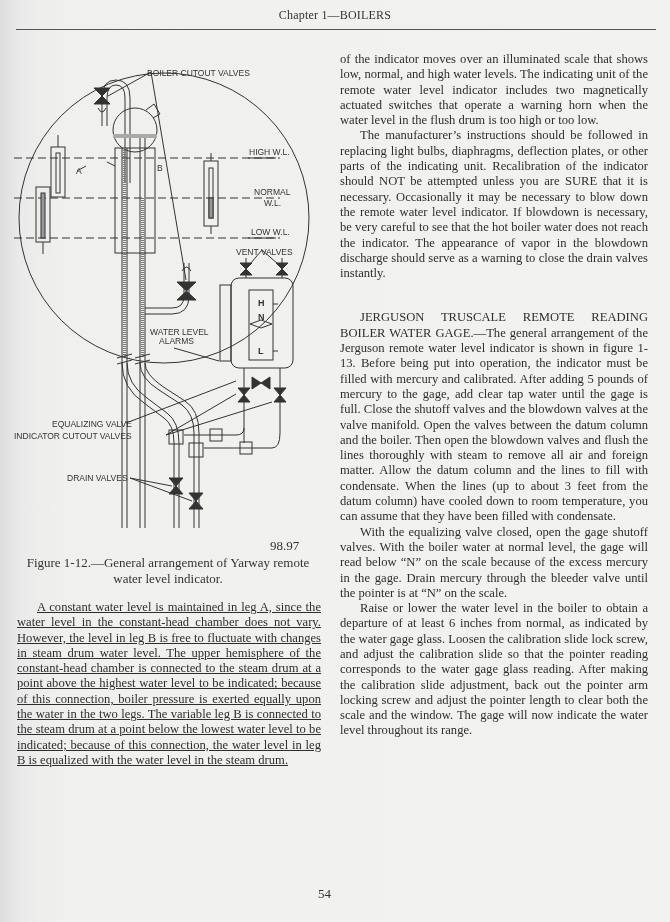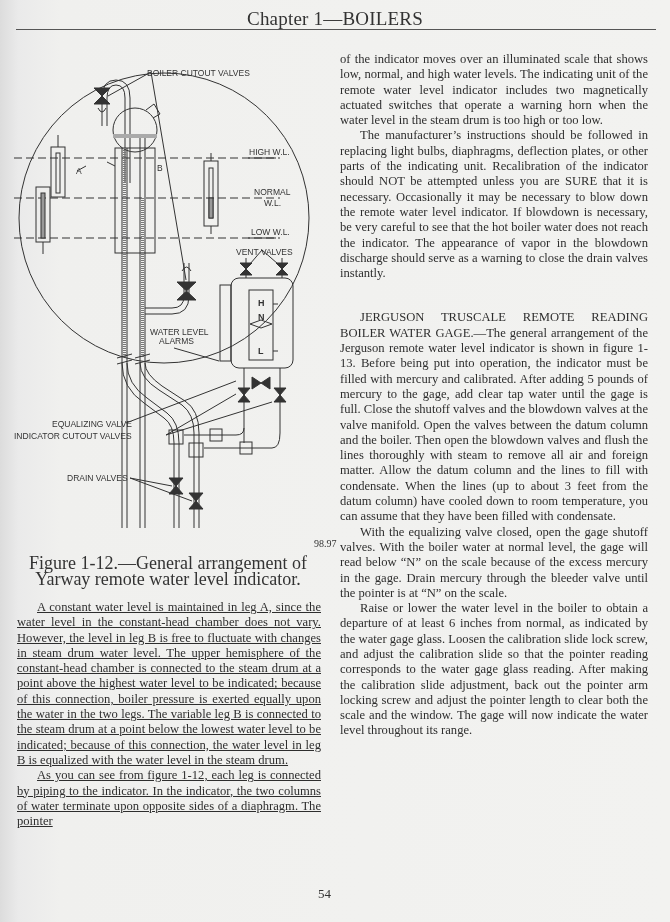--- a/index.html
+++ b/index.html
@@ -5,35 +5,35 @@
     html, body { margin: 0; padding: 0; }
     body {
       width: 670px; height: 922px; overflow: hidden;
       background: linear-gradient(to right, #dcdcdc 0px, #eaeaea 18px, #f0f0ee 60px, #f2f2f0 100%);
       font-family: "Liberation Serif", "DejaVu Serif", serif;
       color: #2a2a2a;
       position: relative;
     }
     .header {
       position: absolute; left: 0; top: 8px; width: 670px;
-      text-align: center; font-size: 19px; letter-spacing: 0.2px; color: #333;
+      text-align: center; font-size: 12px; letter-spacing: 0.2px; color: #333;
     }
     .rule {
       position: absolute; left: 16px; top: 29px; width: 640px; height: 0;
       border-top: 1.3px solid #555;
     }
     .figure {
       position: absolute; left: 14px; top: 58px; width: 326px; height: 480px;
     }
     .fig-num {
-      position: absolute; left: 270px; top: 538px; font-size: 10px; color: #333; margin-left: 44px;
+      position: absolute; left: 270px; top: 538px; font-size: 13px; color: #333;
     }
     .caption {
       position: absolute; left: 18px; top: 555px; width: 300px;
-      font-size: 18px; line-height: 16px; text-align: center; color: #333;
+      font-size: 13px; line-height: 16px; text-align: center; color: #333;
     }
     .col {
       position: absolute; font-size: 12.6px; line-height: 15.3px;
       text-align: justify; color: #2e2e2e;
     }
     .col-left { left: 17px; top: 600px; width: 304px; text-decoration: underline; }
     .col-right { left: 340px; top: 52px; width: 308px; }
     .col p { margin: 0; text-indent: 20px; }
     .col p.noindent { text-indent: 0; }
     .col p.sp { margin-top: 29px; }
@@ -172,24 +172,23 @@
   <text x="38" y="369" font-size="8.5">EQUALIZING VALVE</text>
   <text x="0" y="381" font-size="8.5">INDICATOR CUTOUT VALVES</text>
   <text x="53" y="423" font-size="8.5">DRAIN VALVES</text>
 </svg>
 
 <div class="fig-num">98.97</div>
 <div class="caption">Figure 1-12.—General arrangement of Yarway remote water level indicator.</div>
 
 <div class="col col-left">
   <p>A constant water level is maintained in leg A, since the water level in the constant-head chamber does not vary. However, the level in leg B is free to fluctuate with changes in steam drum water level. The upper hemisphere of the constant-head chamber is connected to the steam drum at a point above the highest water level to be indicated; because of this connection, boiler pressure is exerted equally upon the water in the two legs. The variable leg B is connected to the steam drum at a point below the lowest water level to be indicated; because of this connection, the water level in leg B is equalized with the water level in the steam drum.</p>
-  <p>As you can see from figure 1-12, each leg is connected by piping to the indicator. In the indicator, the two columns of water terminate upon opposite sides of a diaphragm. The pointer</p>
 </div>
 
 <div class="col col-right">
-  <p class="noindent">of the indicator moves over an illuminated scale that shows low, normal, and high water levels. The indicating unit of the remote water level indicator includes two magnetically actuated switches that operate a warning horn when the water level in the steam drum is too high or too low.</p>
+  <p class="noindent">of the indicator moves over an illuminated scale that shows low, normal, and high water levels. The indicating unit of the remote water level indicator includes two magnetically actuated switches that operate a warning horn when the water level in the flush drum is too high or too low.</p>
   <p>The manufacturer’s instructions should be followed in replacing light bulbs, diaphragms, deflection plates, or other parts of the indicating unit. Recalibration of the indicator should NOT be attempted unless you are SURE that it is necessary. Occasionally it may be necessary to blow down the remote water level indicator. If blowdown is necessary, be very careful to see that the hot boiler water does not reach the indicator. The appearance of vapor in the blowdown discharge should serve as a warning to close the drain valves instantly.</p>
   <p class="sp">JERGUSON TRUSCALE REMOTE READING BOILER WATER GAGE.—The general arrangement of the Jerguson remote water level indicator is shown in figure 1-13. Before being put into operation, the indicator must be filled with mercury and calibrated. After adding 5 pounds of mercury to the gage, add clear tap water until the gage is full. Close the shutoff valves and the blowdown valves at the valve manifold. Open the valves between the datum column and the boiler. Then open the blowdown valves and flush the lines thoroughly with steam to remove all air and foreign matter. Allow the datum column and the lines to fill with condensate. When the lines (up to about 3 feet from the datum column) have cooled down to room temperature, you can assume that they have been filled with condensate.</p>
   <p>With the equalizing valve closed, open the gage shutoff valves. With the boiler water at normal level, the gage will read below “N” on the scale because of the excess mercury in the gage. Drain mercury through the bleeder valve until the pointer is at “N” on the scale.</p>
   <p>Raise or lower the water level in the boiler to obtain a departure of at least 6 inches from normal, as indicated by the water gage glass. Loosen the calibration slide lock screw, and adjust the calibration slide so that the pointer reading corresponds to the water gage glass reading. After making the calibration slide adjustment, back out the pointer arm locking screw and adjust the pointer length to clear both the scale and the window. The gage will now indicate the water level throughout its range.</p>
 </div>
 
 <div class="page-num">54</div>
 
 </body></html>

